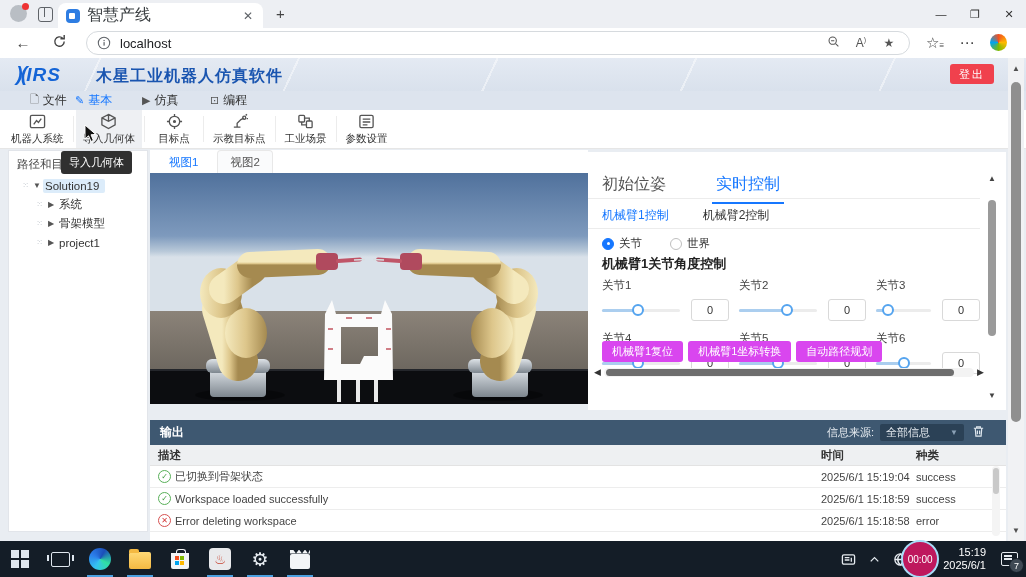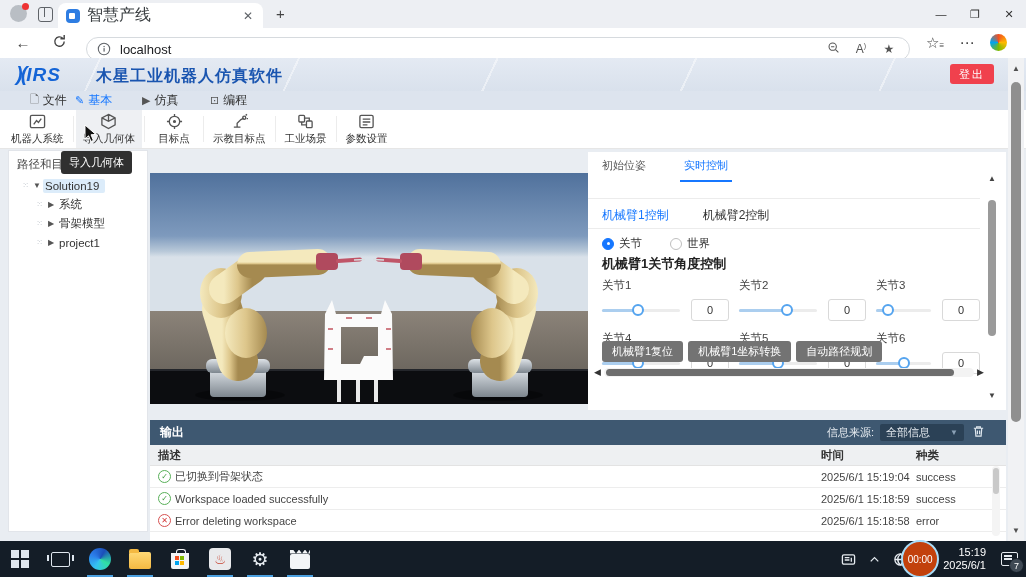--- a/index.html
+++ b/index.html
@@ -14,21 +14,21 @@
   .tab{position:absolute;left:58px;top:3px;width:205px;height:25px;background:#fff;border-radius:8px 8px 0 0;
        display:flex;align-items:center;padding:0 8px;box-sizing:border-box;}
   .favicon{width:14px;height:14px;border-radius:4px;background:#2e7de2;position:relative;flex:0 0 auto;}
   .favicon::after{content:"";position:absolute;left:3px;top:4px;width:6px;height:6px;background:#fff;border-radius:1px;}
   .tabtitle{margin-left:7px;font-size:16px;color:#3c4043;flex:1;}
   .tabclose{color:#5f6368;font-size:12px;padding:0 2px;}
   .newtab{position:absolute;left:276px;top:5px;font-size:15px;color:#444;}
   .wctrl{position:absolute;top:0;height:28px;width:34px;display:flex;align-items:center;justify-content:center;color:#333;font-size:11px;}
   .urlrow{position:absolute;top:28px;left:0;right:0;height:30px;background:#fff;border-bottom:1px solid #e1e4e8;}
   .navic{position:absolute;top:6px;width:18px;height:18px;color:#444;font-size:15px;line-height:18px;text-align:center;}
-  .pill{position:absolute;left:86px;top:9px;width:824px;height:24px;border:1px solid #d6dade;border-radius:13px;
+  .pill{position:absolute;left:86px;top:3px;width:824px;height:24px;border:1px solid #d6dade;border-radius:13px;
         background:#fff;display:flex;align-items:center;padding:0 10px;box-sizing:border-box;}
   .urltext{margin-left:9px;font-size:13px;color:#202124;flex:1;}
   .pill .mini{width:20px;text-align:center;color:#555;font-size:12px;margin-left:8px;}
   .star{color:#1a73e8;font-size:13px;}
   
   .apphdr{position:absolute;top:58px;left:0;right:0;height:33px;
      background:linear-gradient(#e4eaf3,#d9e1ec);overflow:hidden;}
   .apphdr::before{content:"";position:absolute;inset:0;
      background:repeating-linear-gradient(115deg,transparent 0 90px,rgba(255,255,255,.45) 90px 92px,transparent 92px 180px);}
   .logo{position:absolute;left:16px;top:5px;font-weight:bold;font-style:italic;color:#1464d6;font-size:19px;letter-spacing:1px;}
@@ -64,21 +64,21 @@
   .trow.sel .tl{background:#dcecfa;}
   .lv0{padding-left:10px;} .lv1{padding-left:24px;}
   
   .vtabs{position:absolute;left:150px;top:150px;width:438px;height:23px;background:#fff;border-bottom:1px solid #eee;display:flex;align-items:flex-end;}
   .vtab{height:22px;display:flex;align-items:center;padding:0 12px;font-size:11.5px;color:#555;border:1px solid #e8e8e8;
         border-bottom:none;border-radius:4px 4px 0 0;background:#fafbfc;margin-left:6px;}
   .vtab.active{color:#1677ff;background:#fff;border-color:transparent;}
   .scene{position:absolute;left:150px;top:173px;width:438px;height:231px;}
   
   .rpanel{position:absolute;left:588px;top:152px;width:418px;height:258px;background:#fff;box-sizing:border-box;}
-  .rtabs{position:absolute;left:14px;top:6px;display:flex;gap:38px;font-size:11px;color:#555;}
+  .rtabs{position:absolute;left:14px;top:22px;display:flex;gap:50px;font-size:16px;color:#555;}
   .rtab.active{color:#1677ff;position:relative;}
   .rtab.active::after{content:"";position:absolute;left:-4px;right:-4px;bottom:-9px;height:2px;background:#1677ff;}
   .rline1{position:absolute;left:0;right:26px;top:46px;height:1px;background:#ececec;}
   .subtabs{position:absolute;left:14px;top:55px;display:flex;gap:34px;font-size:12px;color:#333;}
   .subtab.active{color:#1677ff;}
   .rline2{position:absolute;left:0;right:26px;top:76px;height:1px;background:#ececec;}
   .radios{position:absolute;left:14px;top:84px;display:flex;gap:28px;align-items:center;font-size:11.5px;color:#333;}
   .radio{display:flex;align-items:center;gap:5px;}
   .rdot{width:12px;height:12px;border-radius:50%;border:1px solid #bfbfbf;box-sizing:border-box;position:relative;background:#fff;}
   .radio.checked .rdot{border-color:#1677ff;background:#1677ff;}
@@ -88,21 +88,21 @@
   .joint .jl{font-size:11.5px;color:#444;margin-bottom:6px;}
   .jrow{display:flex;align-items:center;gap:11px;}
   .slider{position:relative;width:78px;height:22px;}
   .sl-track{position:absolute;left:0;right:0;top:10px;height:3px;background:#ececec;border-radius:2px;}
   .sl-fill{position:absolute;left:0;top:10px;height:3px;width:var(--pos,50%);background:#abceef;border-radius:2px;}
   .sl-thumb{position:absolute;top:5px;left:var(--pos,50%);margin-left:-6px;width:12px;height:12px;background:#fff;
             border:2px solid #55a4ef;border-radius:50%;box-sizing:border-box;}
   .jval{width:36px;height:20px;border:1px solid #d9d9d9;border-radius:3px;font-size:11px;color:#333;text-align:center;
         font-family:inherit;padding:0;background:#fff;}
   .rbtns{position:absolute;left:14px;top:189px;display:flex;gap:5px;}
-  .bluebtn{height:21px;background:#737373;color:#fff;font-size:11px;border-radius:3px;display:flex;align-items:center;
+  .bluebtn{height:21px;background:#d946ef;color:#fff;font-size:11px;border-radius:3px;display:flex;align-items:center;
            padding:0 10px;white-space:nowrap;}
   .hscroll{position:absolute;left:6px;top:214px;width:390px;height:12px;display:flex;align-items:center;}
   .hsar{font-size:9px;color:#333;width:10px;}
   .hstrack{flex:1;height:9px;background:#f3f3f3;border-radius:5px;position:relative;}
   .hsthumb{position:absolute;left:2px;top:1px;height:7px;width:94%;background:#6e6e6e;border-radius:4px;}
   .ivscroll{position:absolute;right:8px;top:22px;width:12px;height:226px;}
   .ivscroll .up,.ivscroll .dn{position:absolute;left:0;width:12px;font-size:8px;color:#444;text-align:center;}
   .ivscroll .up{top:0;} .ivscroll .dn{bottom:0;}
   .ivthumb{position:absolute;left:2px;top:26px;width:8px;height:136px;background:#9a9a9a;border-radius:4px;}
   
@@ -149,21 +149,21 @@
   .javaic{width:22px;height:22px;background:#e9eaec;border-radius:4px;display:flex;align-items:center;justify-content:center;
           color:#c74634;font-size:13px;}
   .gear{color:#e8edf2;font-size:19px;}
   .clap{width:20px;height:15px;background:#f3f5f7;border-radius:2px;position:relative;margin-top:4px;}
   .clap::before{content:"";position:absolute;top:-4px;left:0;width:20px;height:4px;background:#f3f5f7;
      clip-path:polygon(0 0,15% 0,30% 100%,45% 0,60% 100%,75% 0,90% 100%,100% 0,100% 100%,0 100%);}
   .tray{margin-left:auto;display:flex;align-items:center;height:36px;}
   .trayic{width:26px;display:flex;align-items:center;justify-content:center;color:#e6ebf0;}
   .trayic svg{width:15px;height:15px;stroke:#e6ebf0;fill:none;stroke-width:1.4;}
   .clock{color:#fff;font-size:11px;text-align:right;line-height:13px;margin:0 6px 0 4px;position:relative;}
-  .recbubble{position:absolute;left:-42px;top:-6px;width:38px;height:38px;border-radius:50%;background:#c2410c;
+  .recbubble{position:absolute;left:-42px;top:-6px;width:38px;height:38px;border-radius:50%;background:#be185d;
      border:2.5px solid #a8dcf8;box-sizing:border-box;color:#fff;font-size:10px;display:flex;align-items:center;justify-content:center;z-index:5;}
   .notif{width:34px;position:relative;display:flex;align-items:center;justify-content:center;height:36px;}
   .notifglyph{width:15px;height:12px;border:1.5px solid #e6ebf0;border-radius:2px;position:relative;}
   .notifglyph::after{content:"";position:absolute;left:2px;top:2px;width:8px;height:1.5px;background:#e6ebf0;box-shadow:0 3px 0 #e6ebf0;}
   .badge7{position:absolute;right:2px;bottom:4px;width:13px;height:13px;border-radius:50%;background:#3f4954;color:#fff;
           font-size:9px;display:flex;align-items:center;justify-content:center;border:1px solid #141d27;}
 </style>
 </head>
 <body>
 
@@ -310,20 +310,24 @@
       <span class="arr">▶</span>
       <span class="tl">骨架模型</span>
       </div>
     <div class="trow lv1">
       <span class="dots">⁙</span>
       <span class="arr">▶</span>
       <span class="tl">project1</span>
       </div>
   </div>
 
+  <div class="vtabs">
+    <div class="vtab active">视图1</div>
+    <div class="vtab">视图2</div>
+  </div>
 
   <svg class="scene" viewBox="0 0 438 231">
     <defs>
       <linearGradient id="sky" x1="0" y1="0" x2="0" y2="1">
         <stop offset="0" stop-color="#50719c"></stop>
           <stop offset="0.45" stop-color="#7e9abd"></stop>
         <stop offset="0.56" stop-color="#b9c9d9"></stop>
           <stop offset="0.60" stop-color="#d9e1e9"></stop>
       </linearGradient>
       <linearGradient id="gnd" x1="0" y1="0" x2="0" y2="1">

